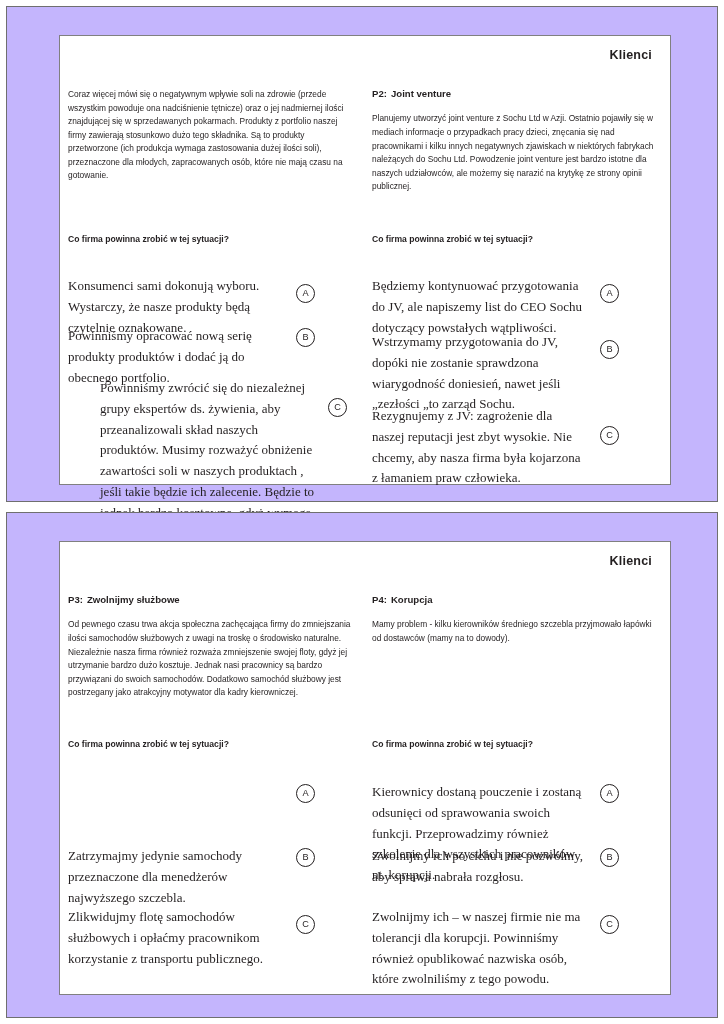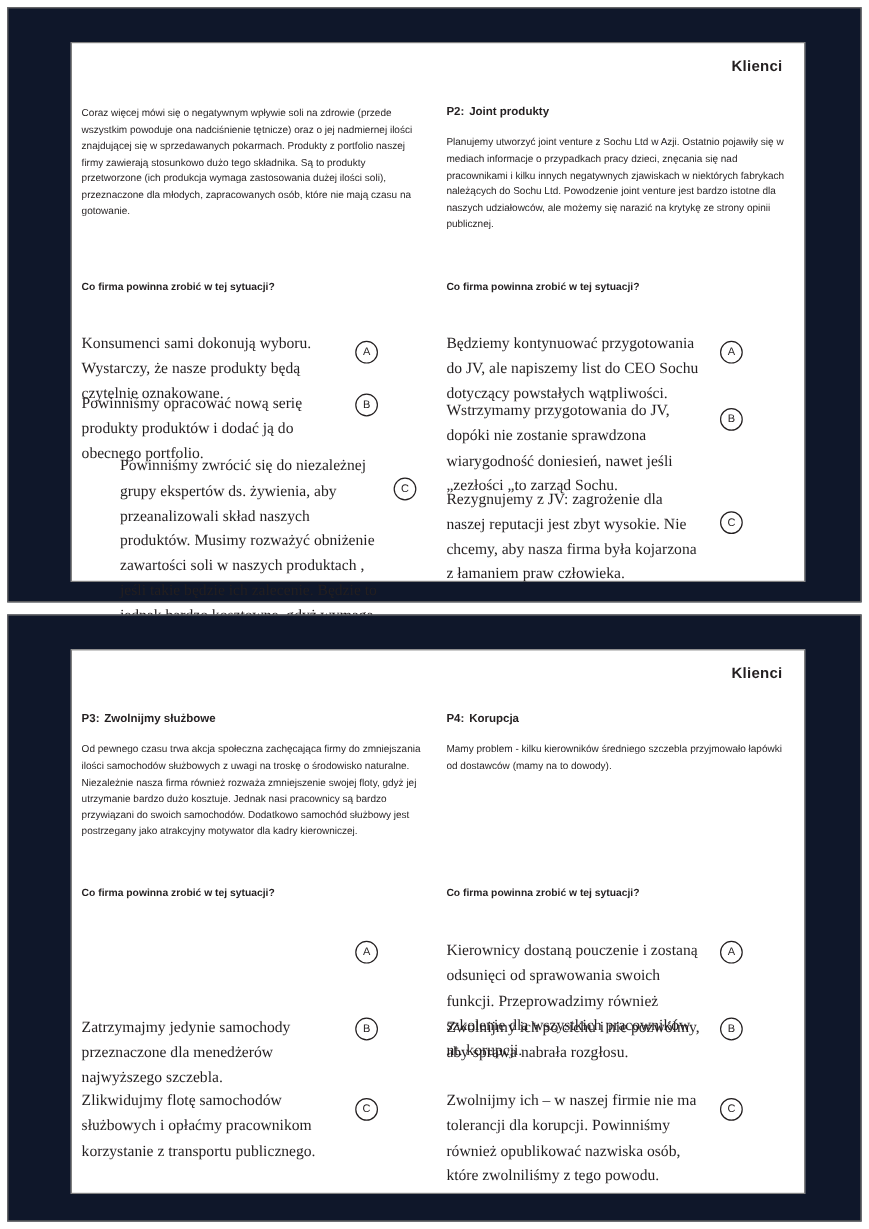--- a/index.html
+++ b/index.html
@@ -20,21 +20,21 @@
     height: 1024px;
     overflow: hidden;
   }
   
   .page {
     position: absolute;
     left: 6px;
     width: 712px;
     border: 1px solid #6f6f6f;
     box-sizing: border-box;
-    background: #0f172a;
+    background: #c4b5fd;
   }
   .page-1 { top: 6px;   height: 496px; }
   .page-2 { top: 512px; height: 506px; }
 
   
   .slide {
     position: absolute;
     left: 52px;
     right: 46px;
     top: 28px;
@@ -172,21 +172,21 @@
               </div>
               <div class="option" style="position:absolute; top:102px; left:0; right:0;margin-left:32px;">
                 <span class="option-text">Powinniśmy zwrócić się do niezależnej grupy ekspertów ds. żywienia, aby przeanalizowali skład naszych produktów. Musimy rozważyć obniżenie zawartości soli w naszych produktach , jeśli takie będzie ich zalecenie. Będzie to jednak bardzo kosztowne, gdyż wymaga zmian w procesach produkcji.</span>
                 <span class="option-badge" style="left:228px; top:20px;">C</span>
               </div>
             </div>
           </div>
 
           <div class="col col-right">
             <div class="case-title">
-              <span class="pnum">P2:</span><span>Joint produkty</span>
+              <span class="pnum">P2:</span><span>Joint venture</span>
             </div>
             <p class="case-body">Planujemy utworzyć joint venture z Sochu Ltd w Azji. Ostatnio pojawiły się w mediach informacje o przypadkach pracy dzieci, znęcania się nad pracownikami i kilku innych negatywnych zjawiskach w niektórych fabrykach należących do Sochu Ltd. Powodzenie joint venture jest bardzo istotne dla naszych udziałowców, ale możemy się narazić na krytykę ze strony opinii publicznej.</p>
 
             <div class="question" style="top:146px;">Co firma powinna zrobić w tej sytuacji?</div>
 
             <div class="options" style="top:188px;">
               <div class="option" style="position:absolute; top:0px; left:0; right:0;">
                 <span class="option-text">Będziemy kontynuować przygotowania do JV, ale napiszemy list do CEO Sochu dotyczący powstałych wątpliwości.</span>
                 <span class="option-badge" style="left:228px; top:8px;">A</span>
               </div>

